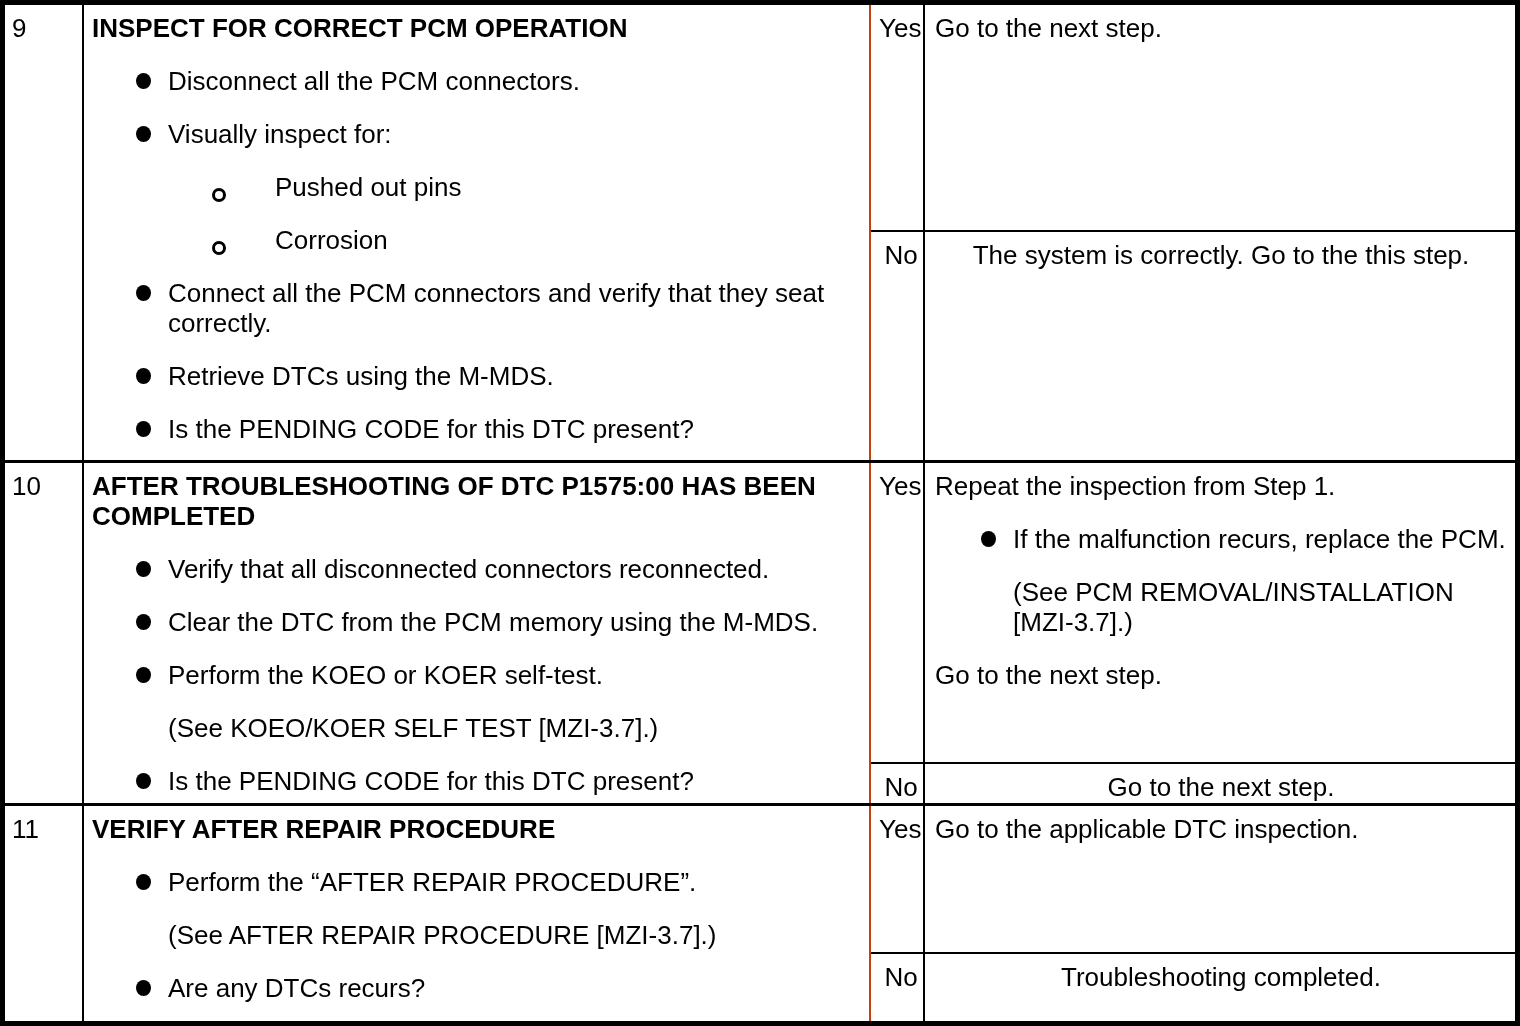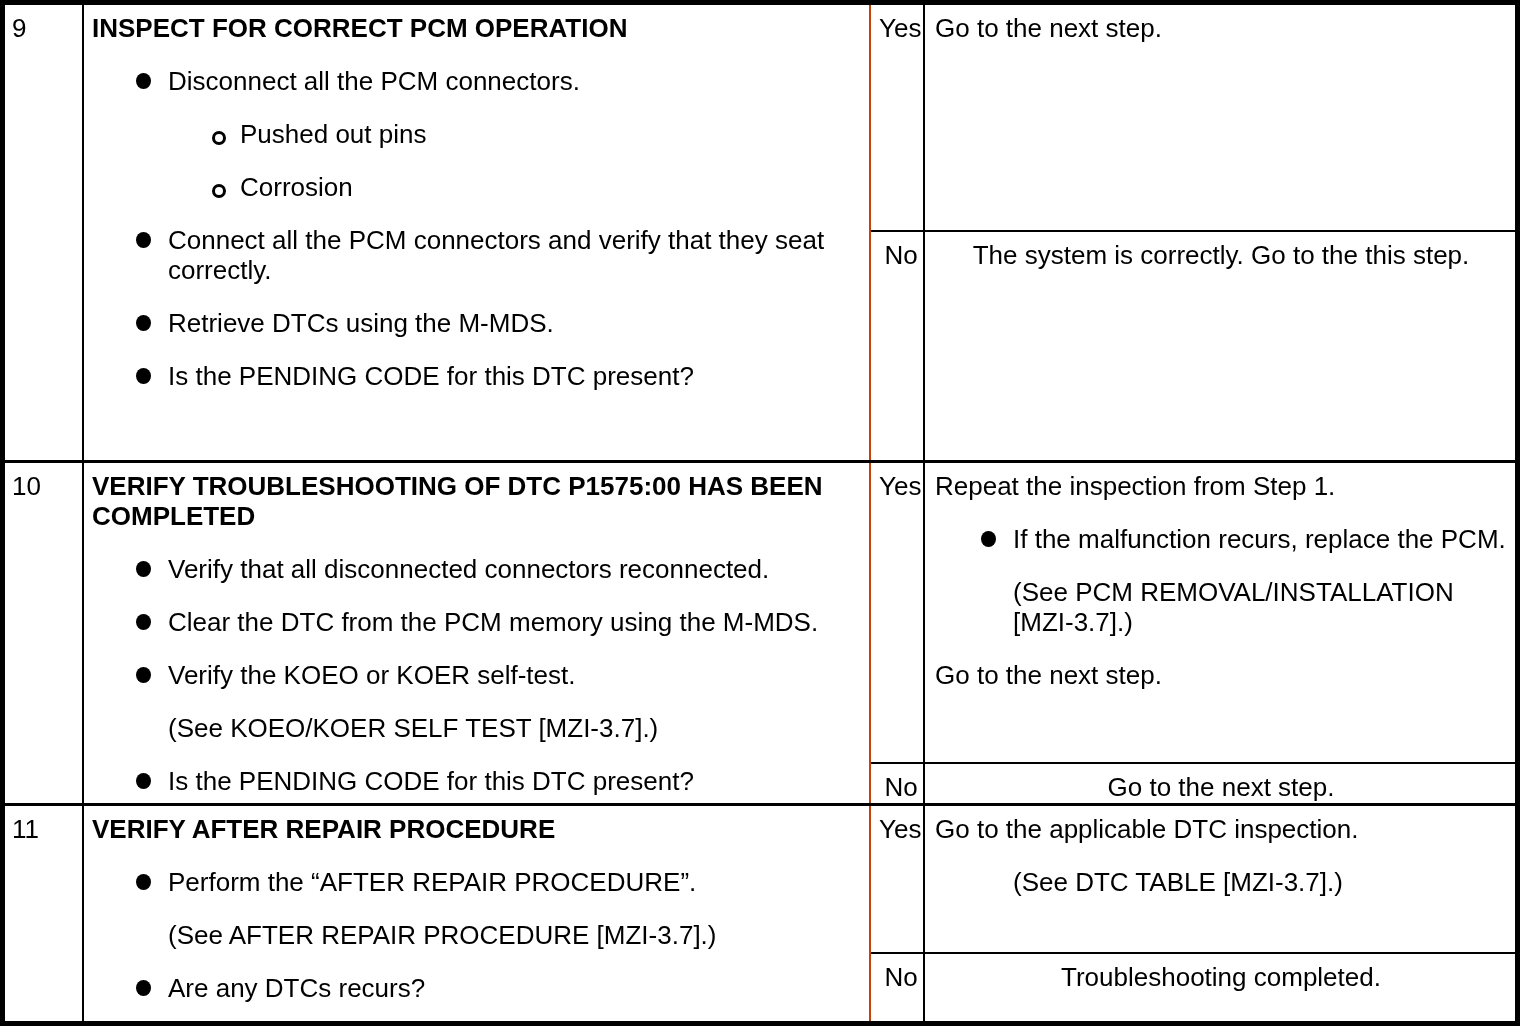--- a/index.html
+++ b/index.html
@@ -48,21 +48,21 @@
   .para:last-child { margin-bottom:0; }
 
   .bullet { display:flex; align-items:flex-start; }
   .action .bullet { padding-left:44px; }
   .result .bullet { padding-left:46px; }
   .b-icon {
     flex:0 0 15px; width:15px; height:16px;
     background:#000; border-radius:50%;
     margin:7px 17px 0 0;
   }
-  .subbullet { display:flex; align-items:center; padding-left:120px; }
+  .subbullet { display:flex; align-items:flex-end; padding-left:120px;gap:35px; }
   .sb-icon {
     flex:0 0 14px; width:14px; height:14px; box-sizing:border-box;
     border:3px solid #000; border-radius:50%;
     margin:8px 14px 0 0;
   }
   .action .note { padding-left:76px; }
   .result .note { padding-left:78px; }
   .b-text { min-width:0; }
 </style>
 </head>
@@ -70,20 +70,24 @@
 
 <div class="doc">
 
   <div class="row row-9">
     <div class="cell step">9</div>
     <div class="cell action">
       <div class="title">INSPECT FOR CORRECT PCM OPERATION</div>
       <div class="para bullet">
         <span class="b-icon"></span>
         <span class="b-text">Disconnect all the PCM connectors.</span>
+      </div>
+      <div class="para bullet">
+        <span class="b-icon"></span>
+        <span class="b-text">Visually inspect for:</span>
       </div>
       <div class="para subbullet">
         <span class="sb-icon"></span>
         <span class="b-text">Pushed out pins</span>
       </div>
       <div class="para subbullet">
         <span class="sb-icon"></span>
         <span class="b-text">Corrosion</span>
       </div>
       <div class="para bullet">
@@ -111,32 +115,32 @@
         <div class="cell result">
           <div class="para plain">The system is correctly. Go to the this step.</div>
         </div>
       </div>
     </div>
   </div>
 
   <div class="row row-10">
     <div class="cell step">10</div>
     <div class="cell action">
-      <div class="title">VERIFY TROUBLESHOOTING OF DTC P1575:00 HAS BEEN COMPLETED</div>
+      <div class="title">AFTER TROUBLESHOOTING OF DTC P1575:00 HAS BEEN COMPLETED</div>
       <div class="para bullet">
         <span class="b-icon"></span>
         <span class="b-text">Verify that all disconnected connectors reconnected.</span>
       </div>
       <div class="para bullet">
         <span class="b-icon"></span>
         <span class="b-text">Clear the DTC from the PCM memory using the M-MDS.</span>
       </div>
       <div class="para bullet">
         <span class="b-icon"></span>
-        <span class="b-text">Verify the KOEO or KOER self-test.</span>
+        <span class="b-text">Perform the KOEO or KOER self-test.</span>
       </div>
       <div class="para note">(See KOEO/KOER SELF TEST [MZI-3.7].)</div>
       <div class="para bullet">
         <span class="b-icon"></span>
         <span class="b-text">Is the PENDING CODE for this DTC present?</span>
       </div>
     </div>
     <div class="right">
       <div class="subrow yes">
         <div class="cell ans">Yes</div>
@@ -171,21 +175,20 @@
       <div class="para bullet">
         <span class="b-icon"></span>
         <span class="b-text">Are any DTCs recurs?</span>
       </div>
     </div>
     <div class="right">
       <div class="subrow yes">
         <div class="cell ans">Yes</div>
         <div class="cell result">
           <div class="para plain">Go to the applicable DTC inspection.</div>
-          <div class="para note">(See DTC TABLE [MZI-3.7].)</div>
         </div>
       </div>
       <div class="subrow no">
         <div class="cell ans">No</div>
         <div class="cell result">
           <div class="para plain">Troubleshooting completed.</div>
         </div>
       </div>
     </div>
   </div>

